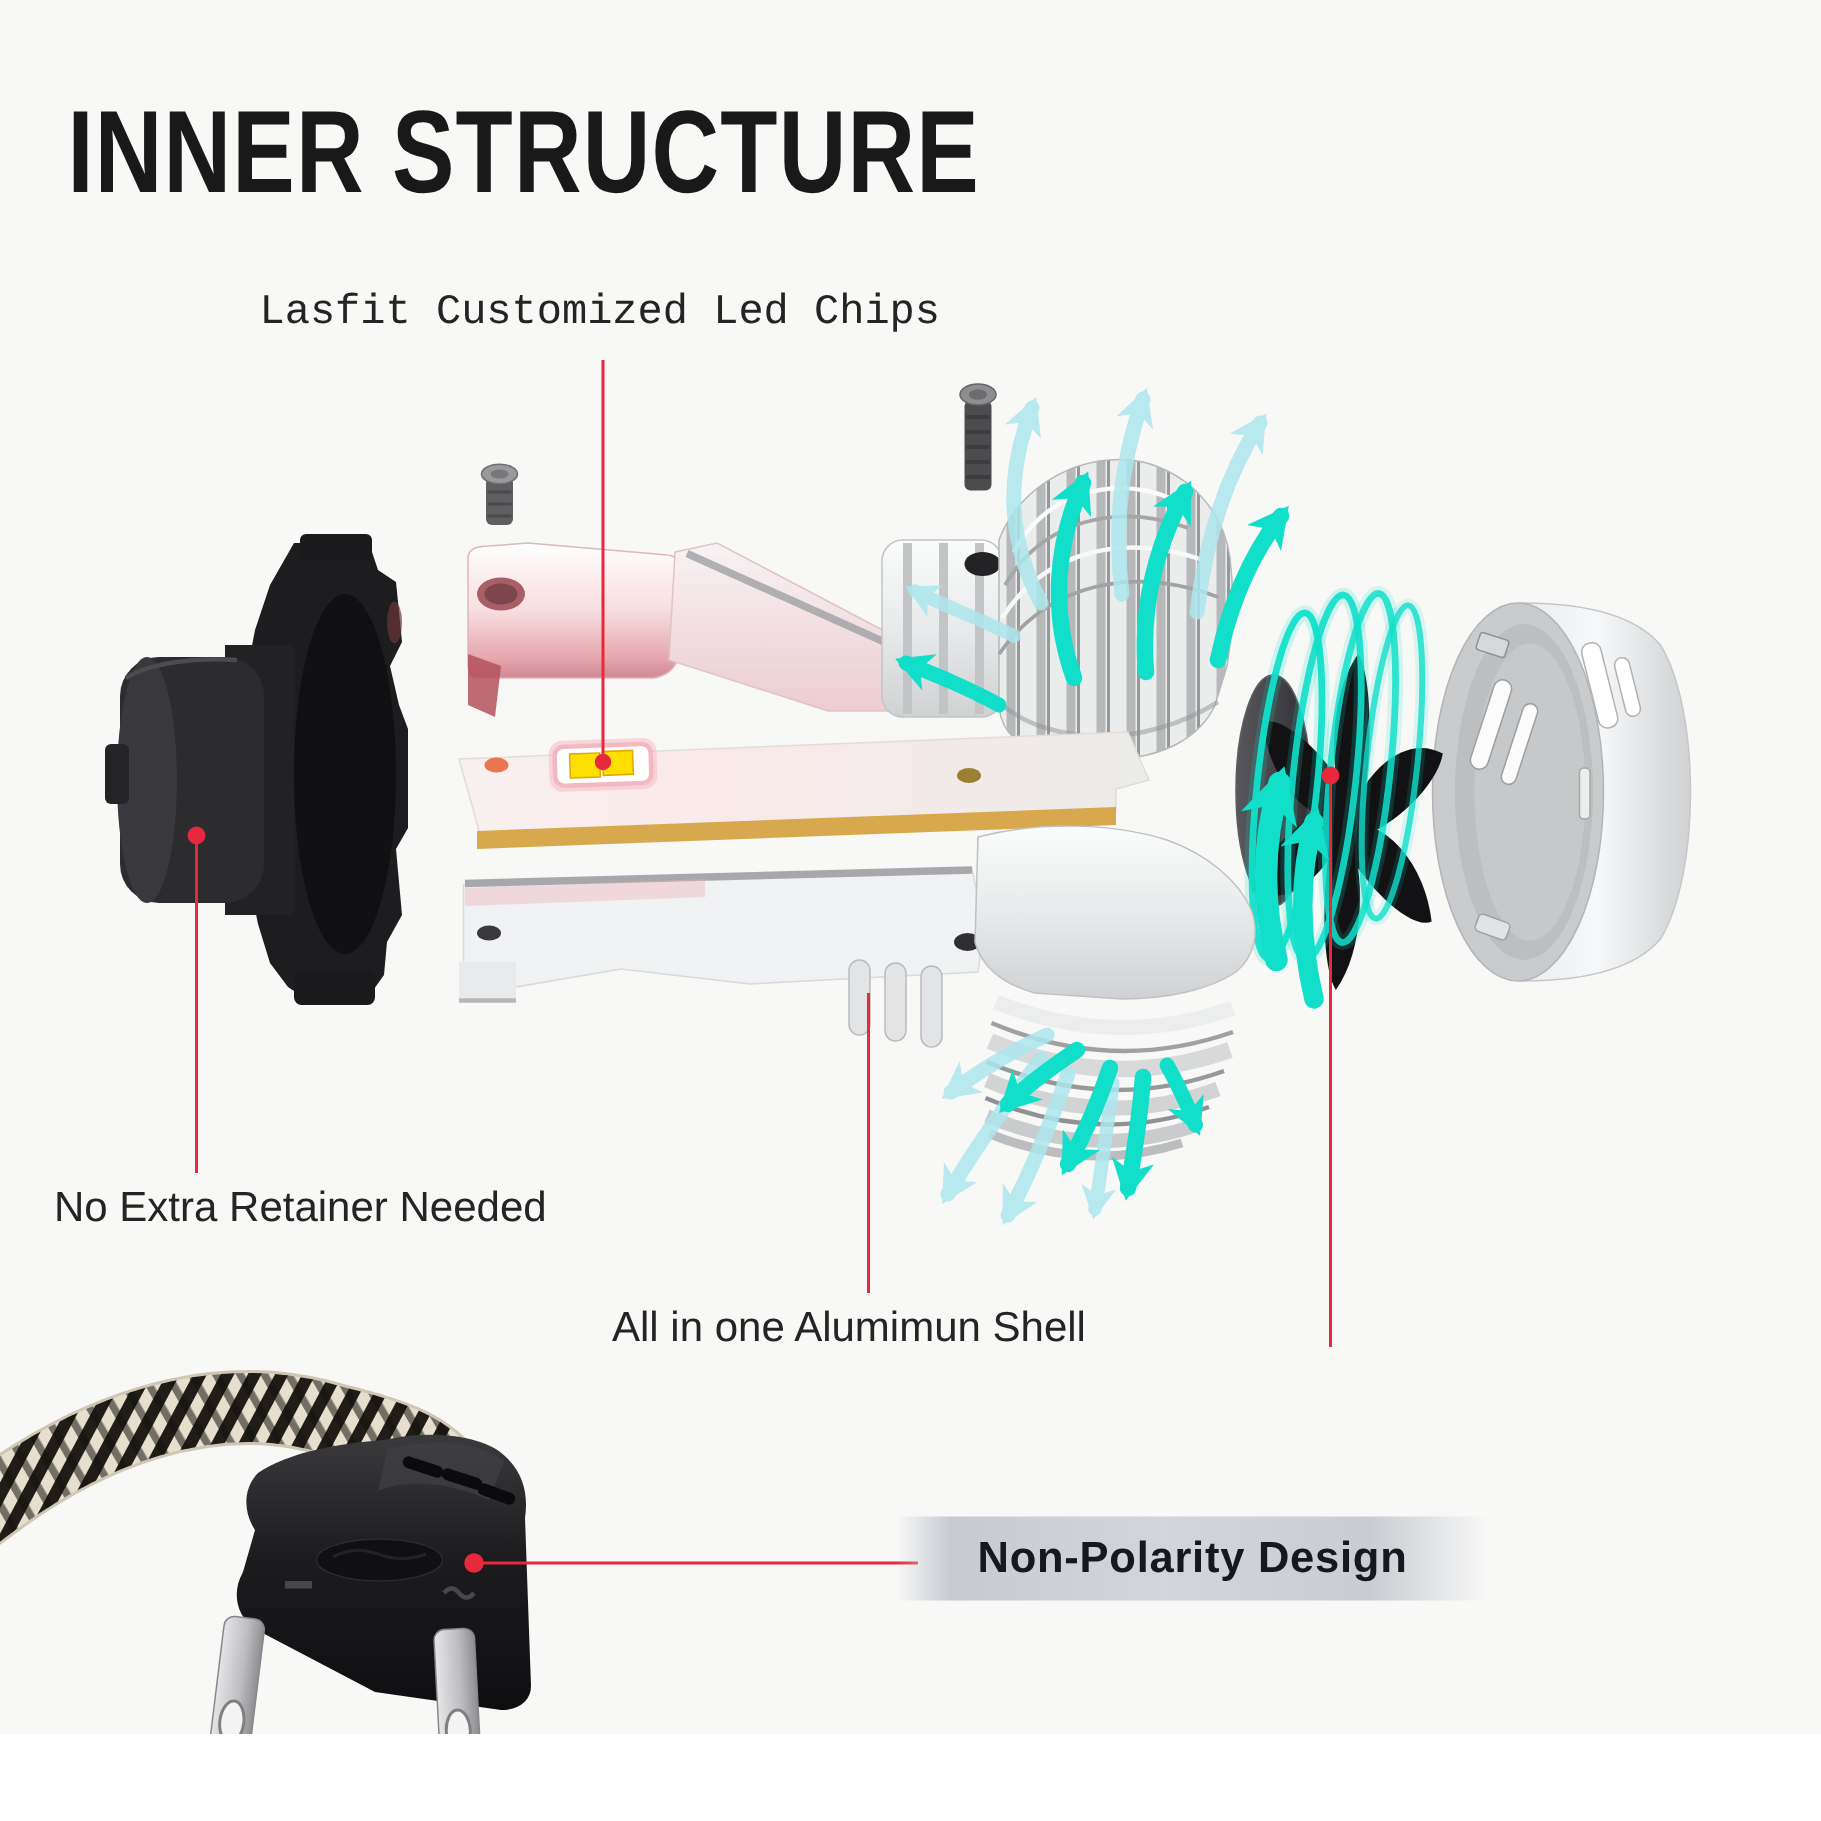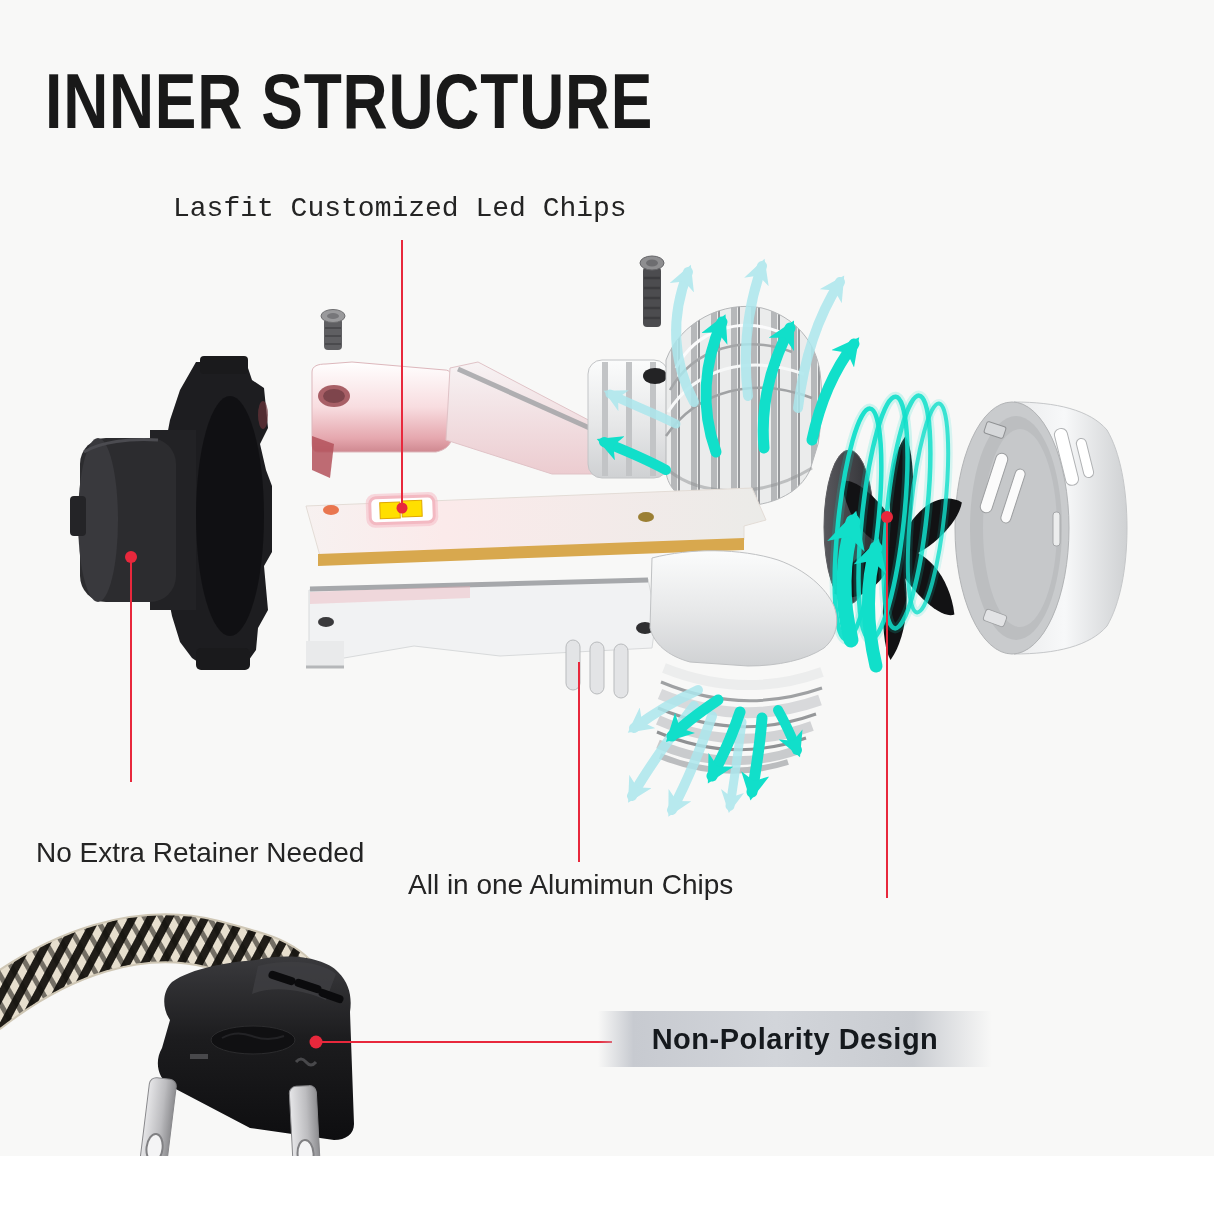--- a/index.html
+++ b/index.html
@@ -9,21 +9,21 @@
     position:absolute;left:45px;top:62px;margin:0;
     font-size:78px;line-height:78px;font-weight:800;letter-spacing:1px;
     color:var(--title-text,#191919);white-space:nowrap;
     transform:scaleX(0.8);transform-origin:left top;
   }
   .lbl{
     position:absolute;font-size:28px;line-height:1.2;
     color:var(--label-text,#242424);white-space:nowrap;
   }
   .lbl-led{left:173px;top:192px;font-family:Liberation Mono, monospace;}
-  .lbl-retainer{left:36px;top:788px;margin-top:48px;}
+  .lbl-retainer{left:36px;top:788px;}
   .lbl-shell{left:408px;top:868px;}
   .lbl-heat{left:818px;top:902px;}
   .polarity-bar{
     position:absolute;left:598px;top:1011px;width:394px;height:56px;
     background:linear-gradient(90deg,rgba(200,203,208,0) 0%,#c7cad0 9%,#d2d5da 45%,#c9ccd1 80%,rgba(200,203,208,0) 100%);
     display:flex;align-items:center;justify-content:center;
   }
   .polarity-bar span{
     font-size:29px;font-weight:bold;color:var(--bar-text,#15191d);letter-spacing:.5px;
   }
@@ -291,19 +291,19 @@
       <line class="redline" x1="887" y1="522" x2="887" y2="898"></line>
       <circle class="reddot" cx="316" cy="1042" r="6.5"></circle>
       <line class="redline" x1="321" y1="1042" x2="612" y2="1042"></line>
     </g>
   </svg>
 
   <h1 class="page-title">INNER STRUCTURE</h1>
 
   <div class="lbl lbl-led">Lasfit Customized Led Chips</div>
   <div class="lbl lbl-retainer">No Extra Retainer Needed</div>
-  <div class="lbl lbl-shell">All in one Alumimun Chips</div>
+  <div class="lbl lbl-shell">All in one Alumimun Shell</div>
 
   <div class="polarity-bar">
     <span>Non-Polarity Design</span>
   </div>
 
 </div>
 
 </body></html>

